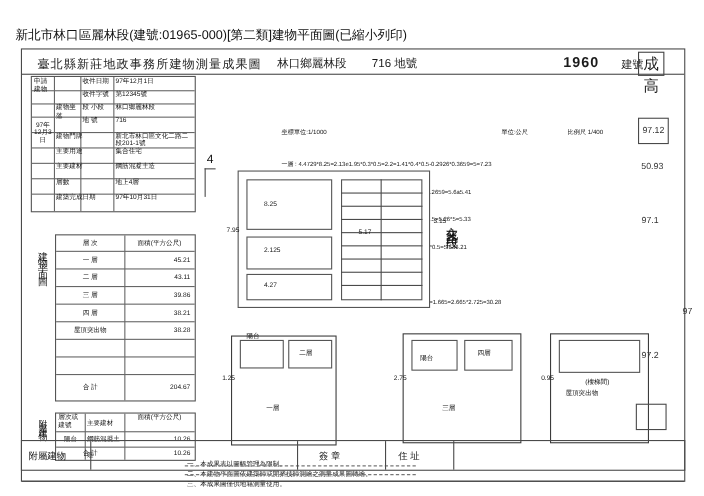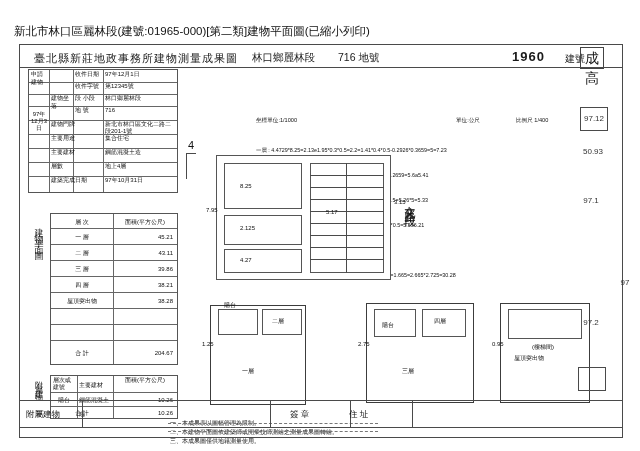--- a/index.html
+++ b/index.html
@@ -276,16 +276,16 @@
     <div class="footrule"></div>
   </div>
 
   <div class="botbar">
     <div class="c" style="left:62px"></div>
     <div class="c" style="left:250px"></div>
     <div class="c" style="left:330px"></div>
     <div class="c" style="left:392px"></div>
     <div class="bcell" style="left:6px;top:0;">附屬建物</div>
     <div class="bcell" style="left:270px;top:0;">簽 章</div>
-    <div class="bcell" style="left:329px;top:0;">住  址</div>
+    <div class="bcell" style="left:342px;top:0;">住  址</div>
   </div>
 
 </div>
 
 </body></html>

